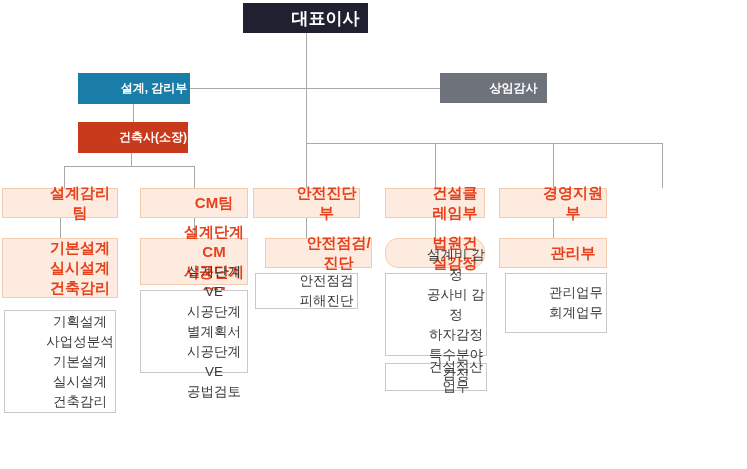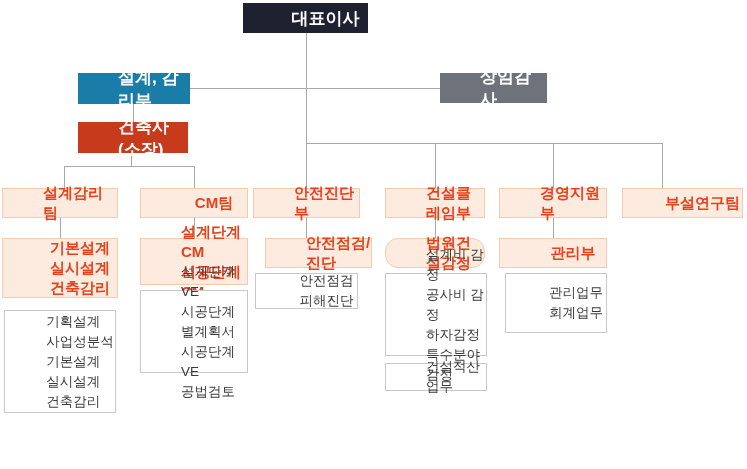--- a/index.html
+++ b/index.html
@@ -4,22 +4,22 @@
 <style>
   :root{
     --ceo-bg:#1f2130; --dept-bg:#1a7da8; --architect-bg:#c83a1c; --auditor-bg:#6e737b;
     --team-bg:#fdebe0; --team-border:#f3ccb0; --team-text:#e7411c;
     --detail-border:#c9c9c9; --detail-text:#3a3a3a; --line:#a9a9a9;
   }
   html,body{margin:0;padding:0;background:#fff;}
   body{font-family:"Liberation Sans","DejaVu Sans",sans-serif;}
   .canvas{position:relative;width:747px;height:469px;background:#fff;overflow:hidden;}
   .box{position:absolute;display:flex;align-items:center;justify-content:center;
-       text-align:left;box-sizing:border-box;white-space:pre-line;padding-left:40px;}
-  .top-box{color:#fff;font-weight:bold;font-size:17px;}
+       text-align:center;box-sizing:border-box;white-space:pre-line;padding-left:40px;}
+  .top-box{color:#fff;font-weight:bold;font-size:12px;}
   .ceo{background:var(--ceo-bg);font-size:17px;}
   .dept{background:var(--dept-bg);}
   .architect{background:var(--architect-bg);}
   .auditor{background:var(--auditor-bg);}
   .team{background:var(--team-bg);border:1px solid var(--team-border);
         color:var(--team-text);font-weight:bold;font-size:15px;line-height:20px;}
   .detail{background:#fff;border:1px solid var(--detail-border);
           color:var(--detail-text);font-size:13.5px;line-height:20px;}
   .line{position:absolute;background:var(--line);}
 </style>
@@ -48,21 +48,20 @@
   <div class="box top-box ceo" style="left:243px;top:3px;width:125px;height:30px;">대표이사</div>
   <div class="box top-box dept" style="left:78px;top:73px;width:112px;height:31px;">설계, 감리부</div>
   <div class="box top-box architect" style="left:78px;top:122px;width:110px;height:31px;">건축사(소장)</div>
   <div class="box top-box auditor" style="left:440px;top:73px;width:107px;height:30px;">상임감사</div>
 
   <div class="box team" style="left:2px;top:188px;width:116px;height:30px;">설계감리팀</div>
   <div class="box team" style="left:253px;top:188px;width:107px;height:30px;">안전진단부</div>
   <div class="box team" style="left:140px;top:188px;width:108px;height:30px;">CM팀</div>
   <div class="box team" style="left:385px;top:188px;width:100px;height:30px;">건설클레임부</div>
   <div class="box team" style="left:499px;top:188px;width:108px;height:30px;">경영지원부</div>
-  <div class="box team" style="left:622px;top:188px;width:121px;height:30px;">부설연구팀</div>
 
   <div class="box team" style="left:2px;top:238px;width:116px;height:60px;">기본설계
 실시설계
 건축감리</div>
   <div class="box team" style="left:140px;top:238px;width:108px;height:47px;">설계단계 CM
 시공단계 CM</div>
   <div class="box team" style="left:253px;top:238px;width:107px;height:30px;margin-left:12px;">안전점검/진단</div>
   <div class="box team" style="left:385px;top:238px;width:100px;height:30px;border-radius:13px;">법원건설감정</div>
   <div class="box team" style="left:499px;top:238px;width:108px;height:30px;">관리부</div>
 

